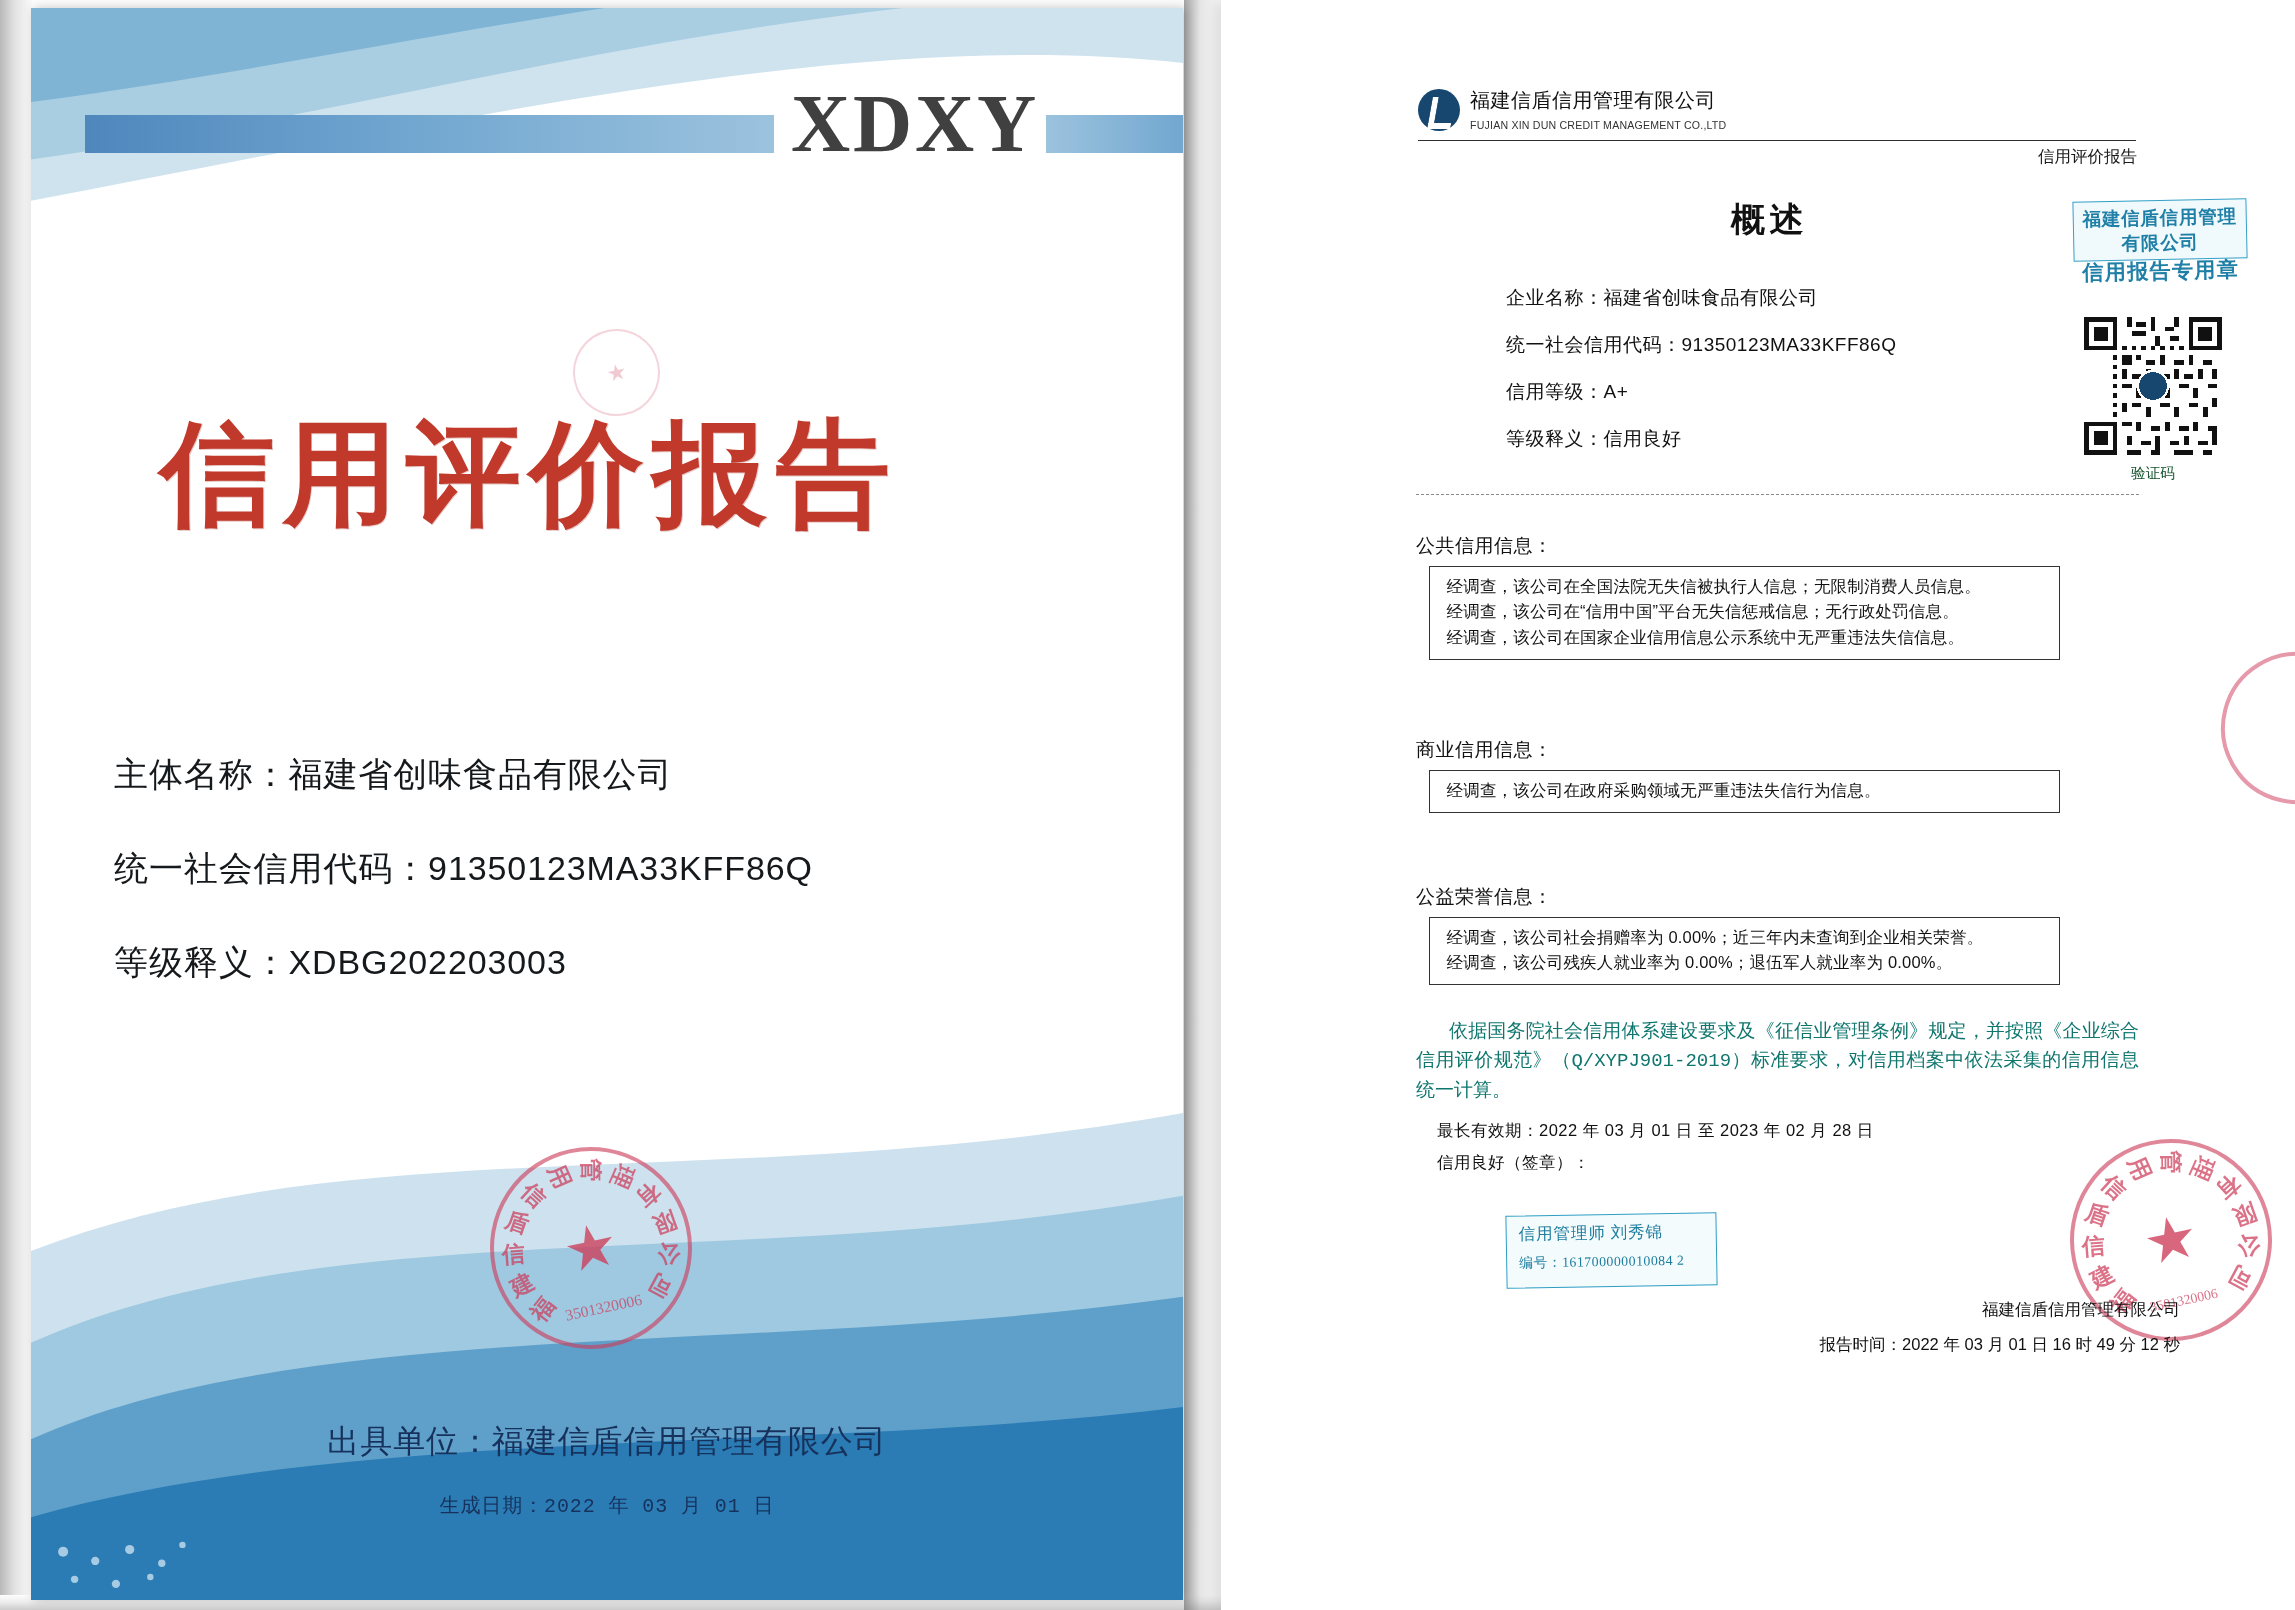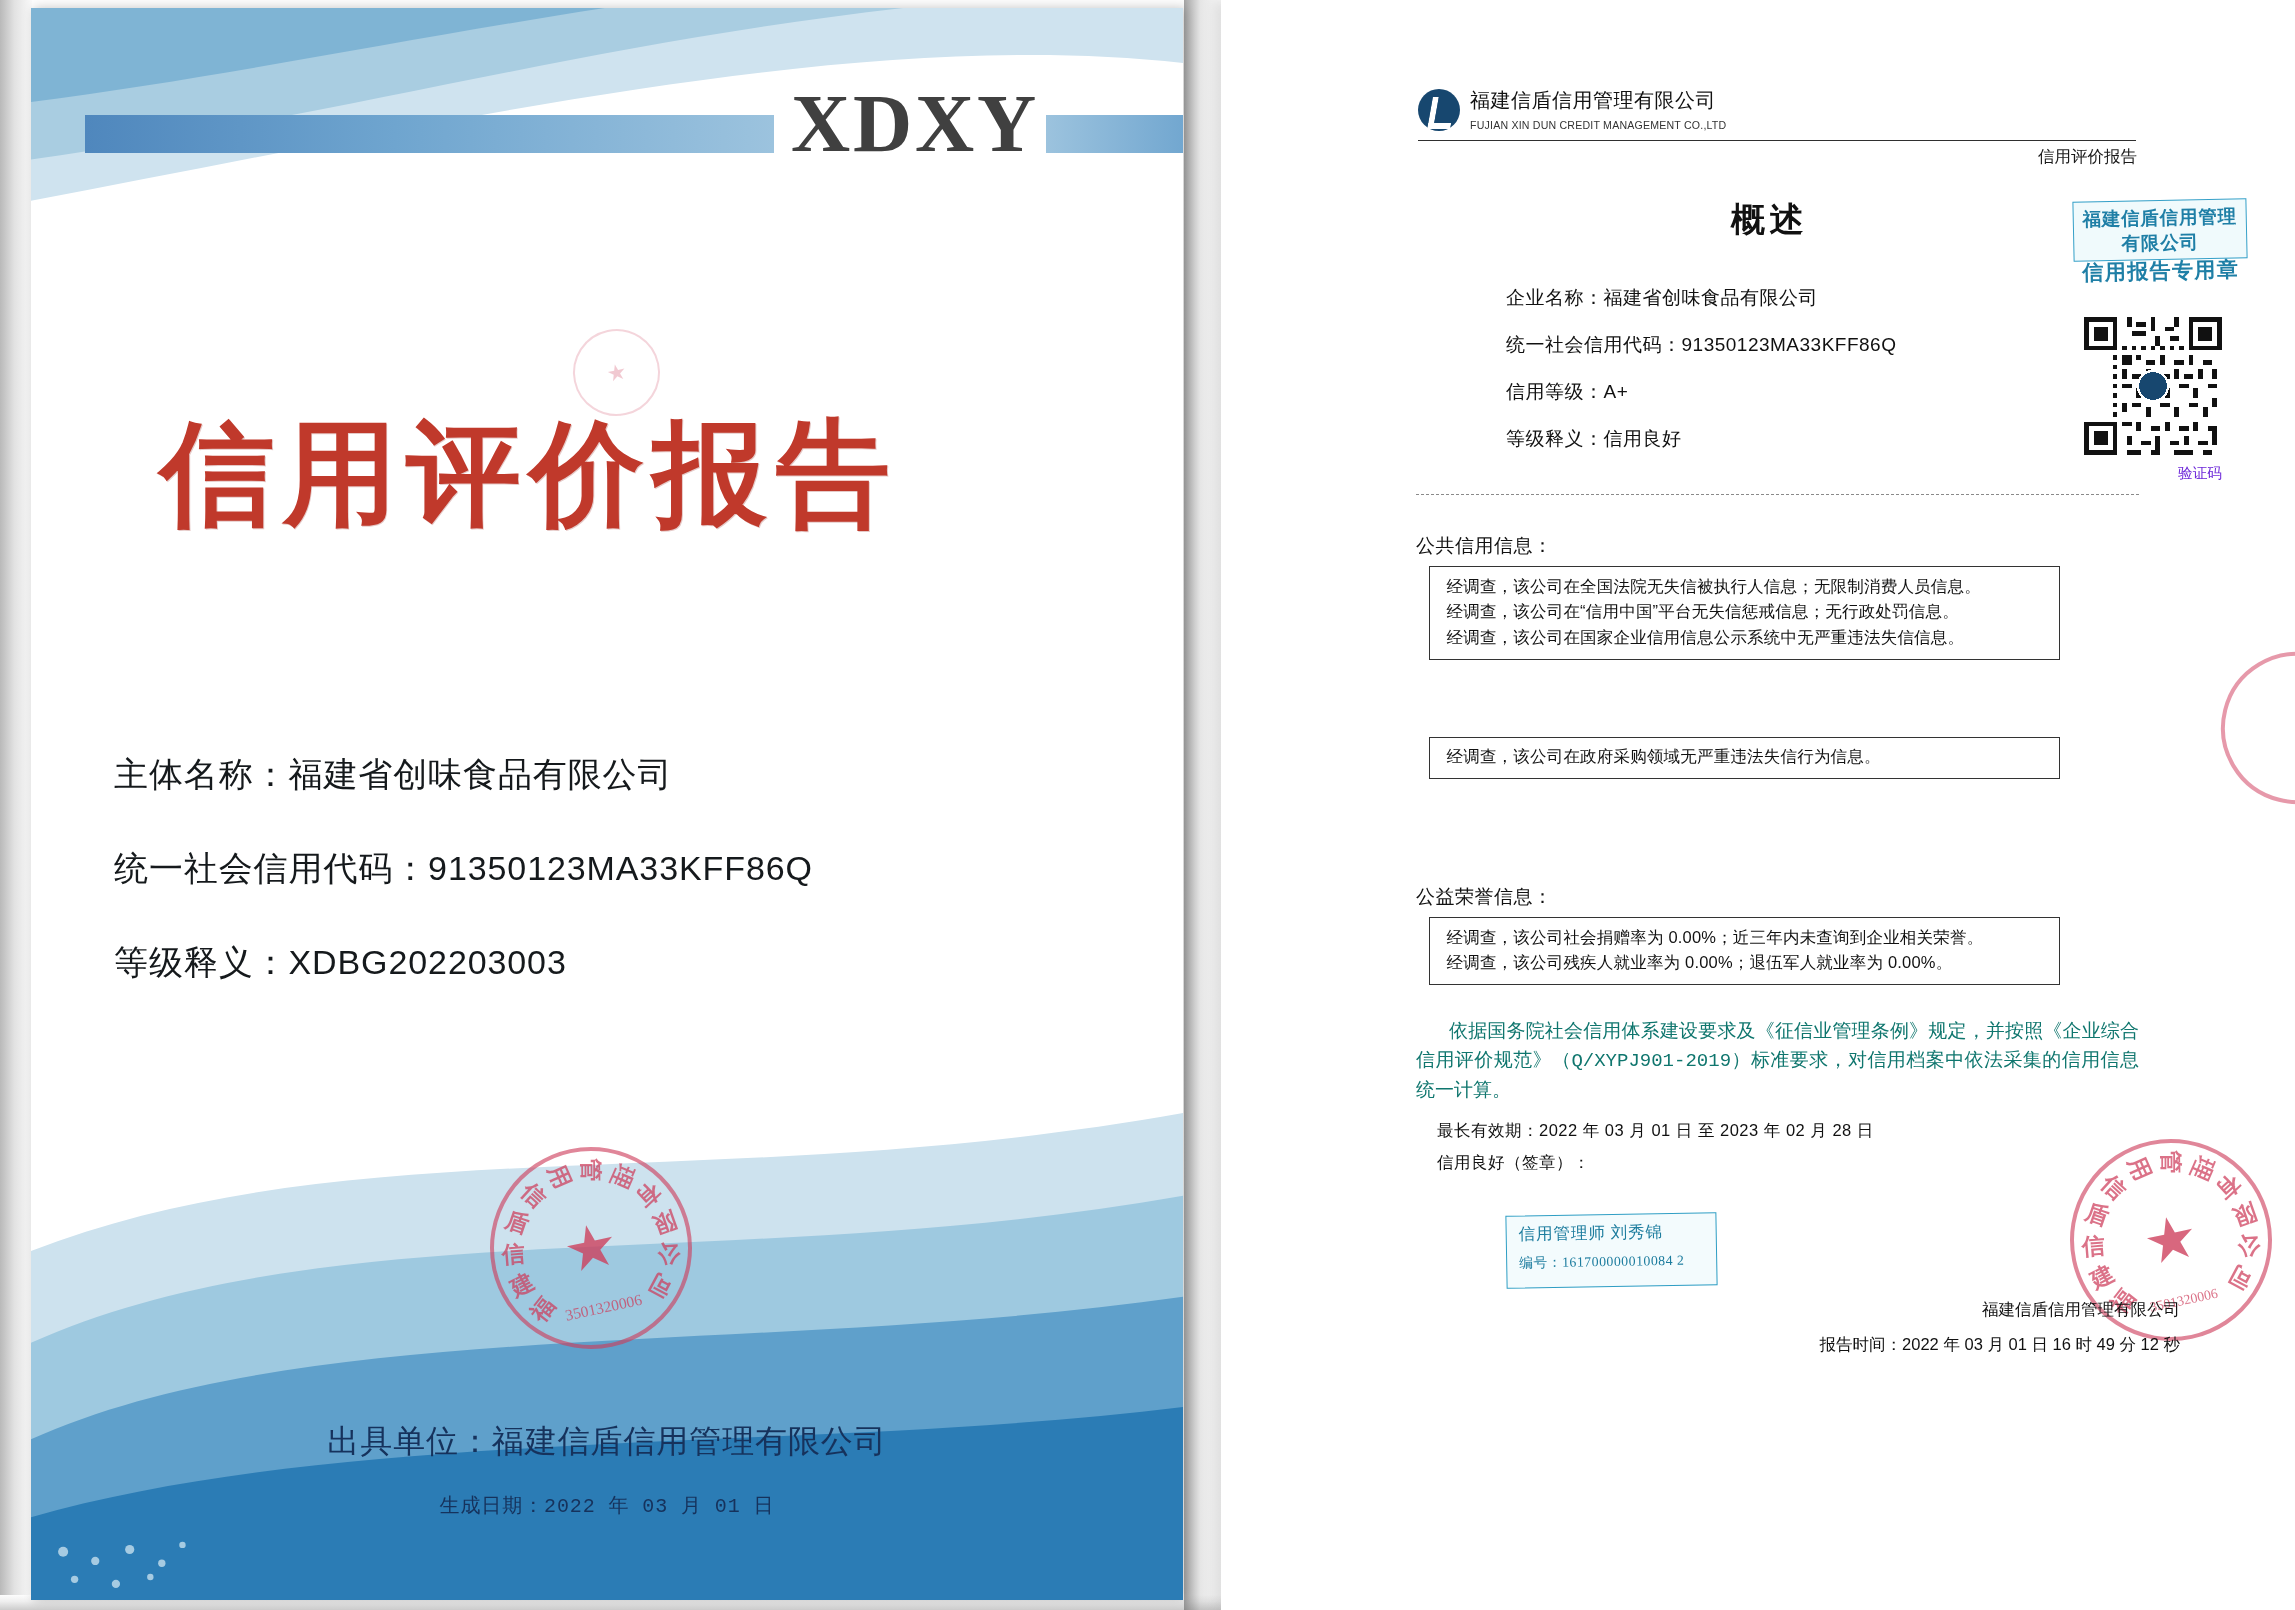--- a/index.html
+++ b/index.html
@@ -194,21 +194,21 @@
     font-family:"Liberation Sans", sans-serif;
     white-space:nowrap;
   }
   .qr {
     position:absolute; left:863px; top:317px;
     width:138px; height:138px;
     background:#ffffff;
   }
   .qr-caption {
     position:absolute; left:863px; top:464px; width:138px;
-    text-align:right; font-size:14.7px; color:#6d28d9;
+    text-align:center; font-size:14.7px; color:#14532d;
     font-family:"Liberation Sans", sans-serif;
   }
   .blue-stamp {
     position:absolute; left:852px; top:200px;
     width:174px; height:60px;
     border:1.8px solid #36a0c8;
     box-sizing:border-box;
     background:rgba(185,230,240,0.22);
     transform:rotate(-1.2deg);
     text-align:center;
@@ -514,20 +514,21 @@
     <div class="sect" style="top:533px;">
       <div class="sect-title">公共信用信息：</div>
       <div class="sect-box">
         <div class="line">经调查，该公司在全国法院无失信被执行人信息；无限制消费人员信息。</div>
         <div class="line">经调查，该公司在“信用中国”平台无失信惩戒信息；无行政处罚信息。</div>
         <div class="line">经调查，该公司在国家企业信用信息公示系统中无严重违法失信信息。</div>
       </div>
     </div>
 
     <div class="sect" style="top:737px;">
+      <div class="sect-title">商业信用信息：</div>
       <div class="sect-box">
         <div class="line">经调查，该公司在政府采购领域无严重违法失信行为信息。</div>
       </div>
     </div>
 
     <div class="sect" style="top:884px;">
       <div class="sect-title">公益荣誉信息：</div>
       <div class="sect-box">
         <div class="line">经调查，该公司社会捐赠率为 0.00%；近三年内未查询到企业相关荣誉。</div>
         <div class="line">经调查，该公司残疾人就业率为 0.00%；退伍军人就业率为 0.00%。</div>

